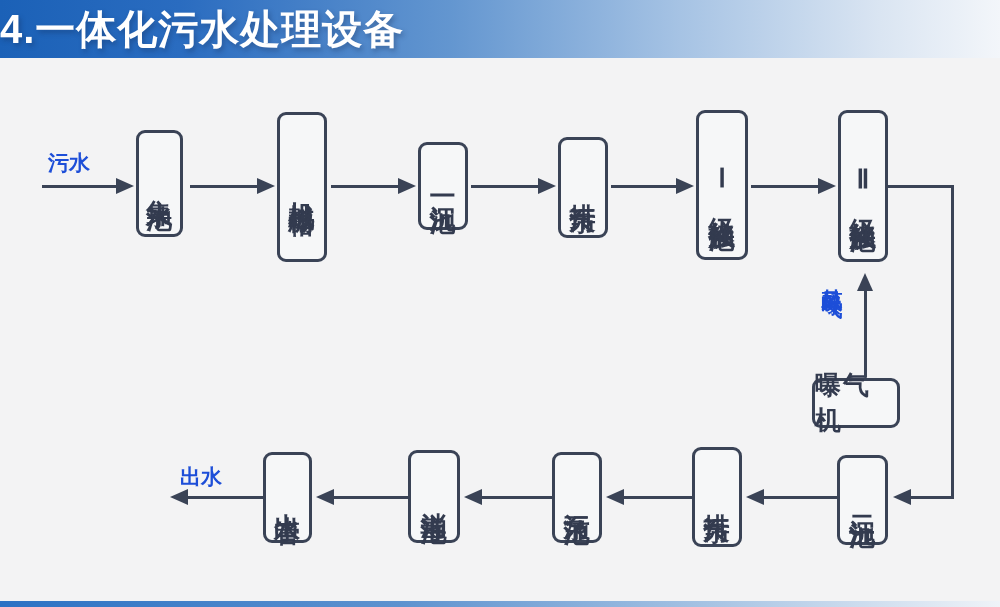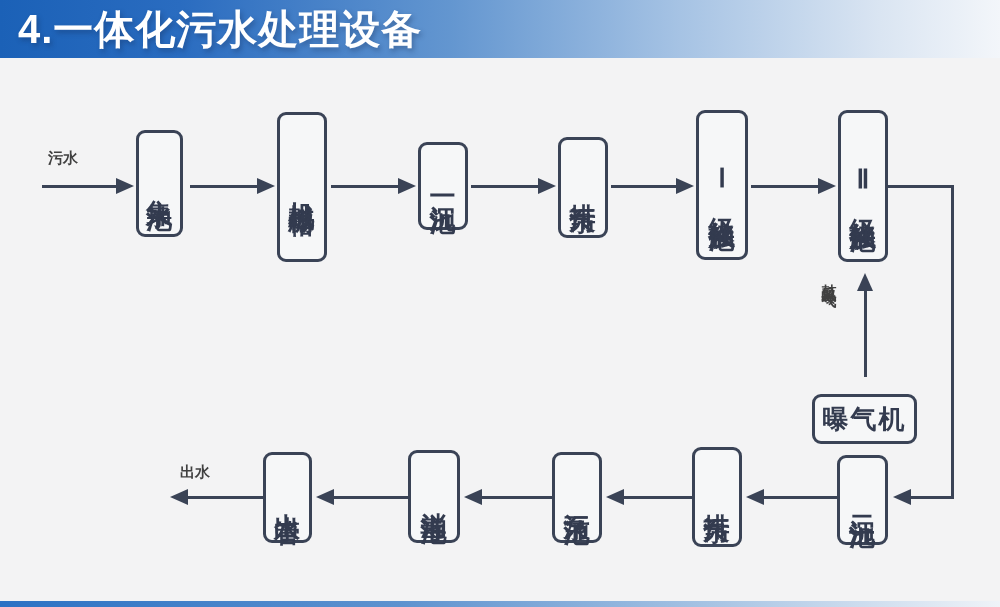--- a/index.html
+++ b/index.html
@@ -9,21 +9,21 @@
     font-family:"Liberation Sans", sans-serif;
   }
 
   
   .header {
     position:absolute; left:0; top:0; width:1000px; height:58px;
     background:linear-gradient(90deg,#1b61b7 0%,#2a6cc0 18%,#6396d0 45%,#a6c3e4 68%,#dae5f2 88%,#f3f6fa 100%);
     display:flex; align-items:center;
   }
   .header .title {
-    color:#ffffff; font-size:40px; font-weight:bold; padding-left:18px;
+    color:#ffffff; font-size:40px; font-weight:bold; 
     letter-spacing:1px; text-shadow:2px 3px 5px rgba(20,40,80,.35);
     white-space:nowrap;
   }
 
   
   .footer-strip {
     position:absolute; left:0; bottom:0; width:1000px; height:6px;
     background:linear-gradient(90deg,#2b71c4 0%,#5d92cf 40%,#a9c5e4 72%,#eff3f8 100%);
   }
 
@@ -35,21 +35,21 @@
     display:flex; align-items:center; justify-content:center;
   }
   .node.v {
     writing-mode:vertical-rl; text-orientation:upright;
     font-size:26px; line-height:1; letter-spacing:3px;
   }
   .node.h { font-size:26px; letter-spacing:2px; }
 
   
   .label {
-    position:absolute; color:#404040; font-weight:bold; font-size:15px;
+    position:absolute; color:#1d4ed8; font-weight:bold; font-size:21px;
     white-space:nowrap;
   }
   .label.v {
     writing-mode:vertical-rl; text-orientation:upright; letter-spacing:3px;
     line-height:1; white-space:normal;
   }
 
   
   .hline { position:absolute; height:3px; background:#3a4356; }
   .vline { position:absolute; width:3px;  background:#3a4356; }
@@ -86,21 +86,21 @@
 <div class="node v" style="left:558px; top:137px; width:50px; height:101px;">排污泵</div>
 <div class="node v" style="left:696px; top:110px; width:52px; height:150px;">Ⅰ级接触池</div>
 <div class="node v" style="left:838px; top:110px; width:50px; height:152px;">Ⅱ级接触池</div>
 
 <div class="node v" style="left:837px; top:455px; width:51px; height:90px;">二沉池</div>
 <div class="node v" style="left:692px; top:447px; width:50px; height:100px;">排污泵</div>
 <div class="node v" style="left:552px; top:452px; width:50px; height:91px;">污泵池</div>
 <div class="node v" style="left:408px; top:450px; width:52px; height:93px;">消毒池</div>
 <div class="node v" style="left:263px; top:452px; width:49px; height:91px;">出水管</div>
 
-<div class="node h" style="left:812px; top:378px; width:105px; height:50px;margin-top:16px;">曝气机</div>
+<div class="node h" style="left:812px; top:378px; width:88px; height:50px;">曝气机</div>
 
 <div class="label" style="left:48px;  top:149px;">污水</div>
 <div class="label" style="left:180px; top:463px;">出水</div>
 <div class="label v" style="left:822px; top:272px; height:94px;">鼓风曝气</div>
 
 <div class="hline harrow right" style="left:42px;  top:185px; width:74px;"></div>
 <div class="hline harrow right" style="left:190px; top:185px; width:67px;"></div>
 <div class="hline harrow right" style="left:331px; top:185px; width:67px;"></div>
 <div class="hline harrow right" style="left:471px; top:185px; width:67px;"></div>
 <div class="hline harrow right" style="left:611px; top:185px; width:65px;"></div>

